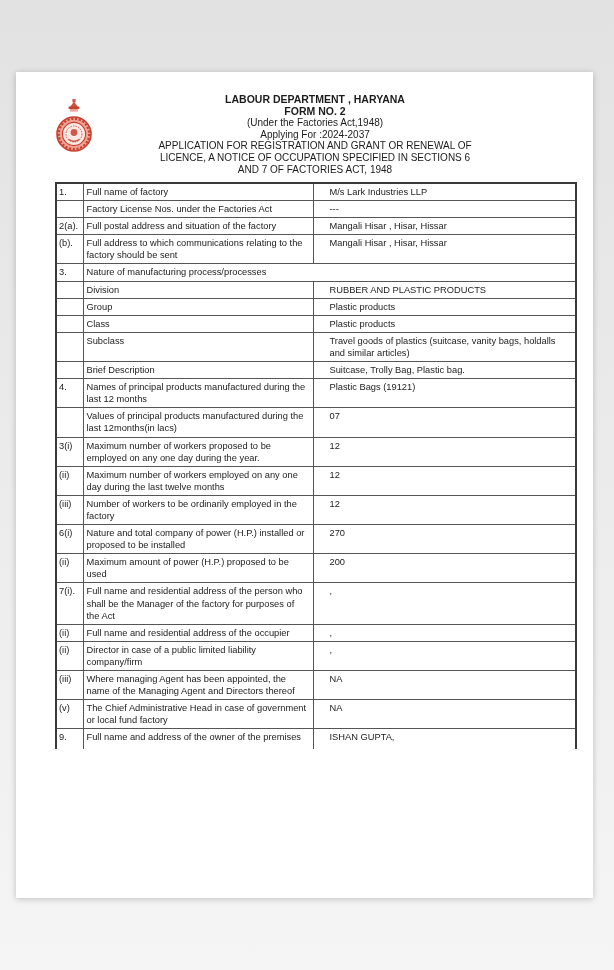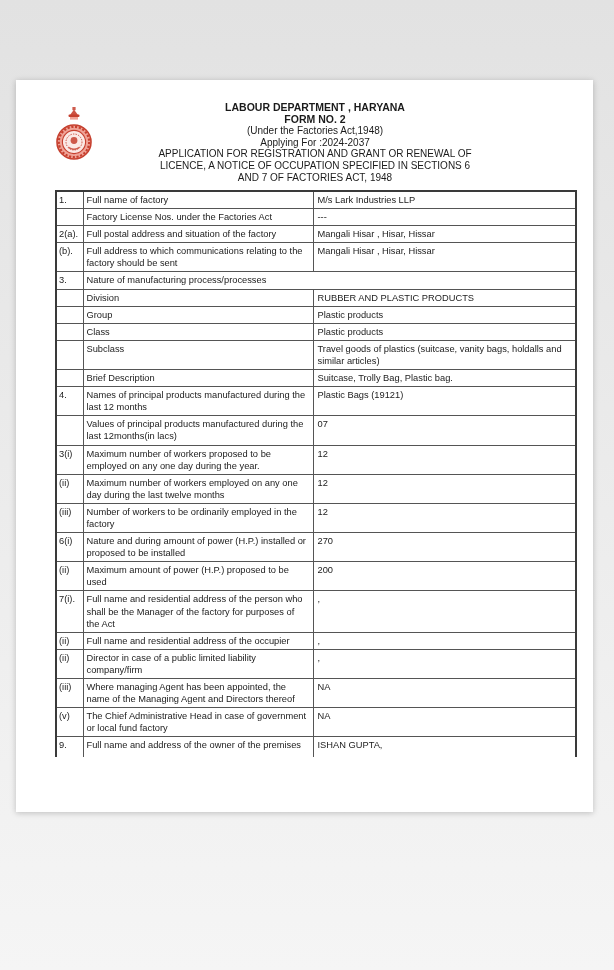--- a/index.html
+++ b/index.html
@@ -15,22 +15,22 @@
   *{margin:0;padding:0;box-sizing:border-box;}
   html,body{width:614px;height:970px;overflow:hidden;}
   body{
     font-family:"Liberation Sans","DejaVu Sans",sans-serif;
     color:var(--text);
     background:linear-gradient(180deg,var(--canvas-top) 0%,var(--canvas-bottom) 100%);
     position:relative;
   }
   .page{
     position:absolute;
-    left:16px;top:80px;
-    width:577px;height:732px;
+    left:16px;top:72px;
+    width:577px;height:826px;
     background:var(--page-bg);
     box-shadow:0 1px 6px rgba(0,0,0,0.22);
   }
   .emblem{
     position:absolute;
     left:38px;top:26px;
     width:40px;height:58px;
   }
   .header{
     position:absolute;
@@ -58,21 +58,21 @@
     vertical-align:top;
     font-size:9.3px;
     line-height:12.1px;
     padding:2px 3px;
     word-wrap:break-word;
   }
   .form-table col.col-no{width:27px;}
   .form-table col.col-label{width:230px;}
   .form-table col.col-value{width:263px;}
   .form-table td.c-no{padding-left:2px;padding-right:1px;}
-  .form-table td.c-value{padding-left:4px;border-radius:8px;}
+  .form-table td.c-value{padding-left:16px;border-radius:8px;}
   .form-table tr.cut td{border-bottom:none;padding-bottom:6px;}
 </style>
 </head>
 <body>
 
 <div class="page">
 
   <svg class="emblem" viewBox="0 0 40 58" aria-hidden="true">
 
     <rect x="18.4" y="1" width="3.2" height="3.2" fill="var(--emblem-red)" opacity="0.85"></rect>
@@ -175,21 +175,21 @@
     <td class="c-label">Maximum number of workers employed on any one day during the last twelve months</td>
     <td class="c-value">12</td>
   </tr>
         <tr>
     <td class="c-no">(iii)</td>
     <td class="c-label">Number of workers to be ordinarily employed in the factory</td>
     <td class="c-value">12</td>
   </tr>
         <tr>
     <td class="c-no">6(i)</td>
-    <td class="c-label">Nature and during amount of power (H.P.) installed or proposed to be installed</td>
+    <td class="c-label">Nature and total company of power (H.P.) installed or proposed to be installed</td>
     <td class="c-value">270</td>
   </tr>
         <tr>
     <td class="c-no">(ii)</td>
     <td class="c-label">Maximum amount of power (H.P.) proposed to be used</td>
     <td class="c-value">200</td>
   </tr>
         <tr>
     <td class="c-no">7(i).</td>
     <td class="c-label">Full name and residential address of the person who shall be the Manager of the factory for purposes of the Act</td>

